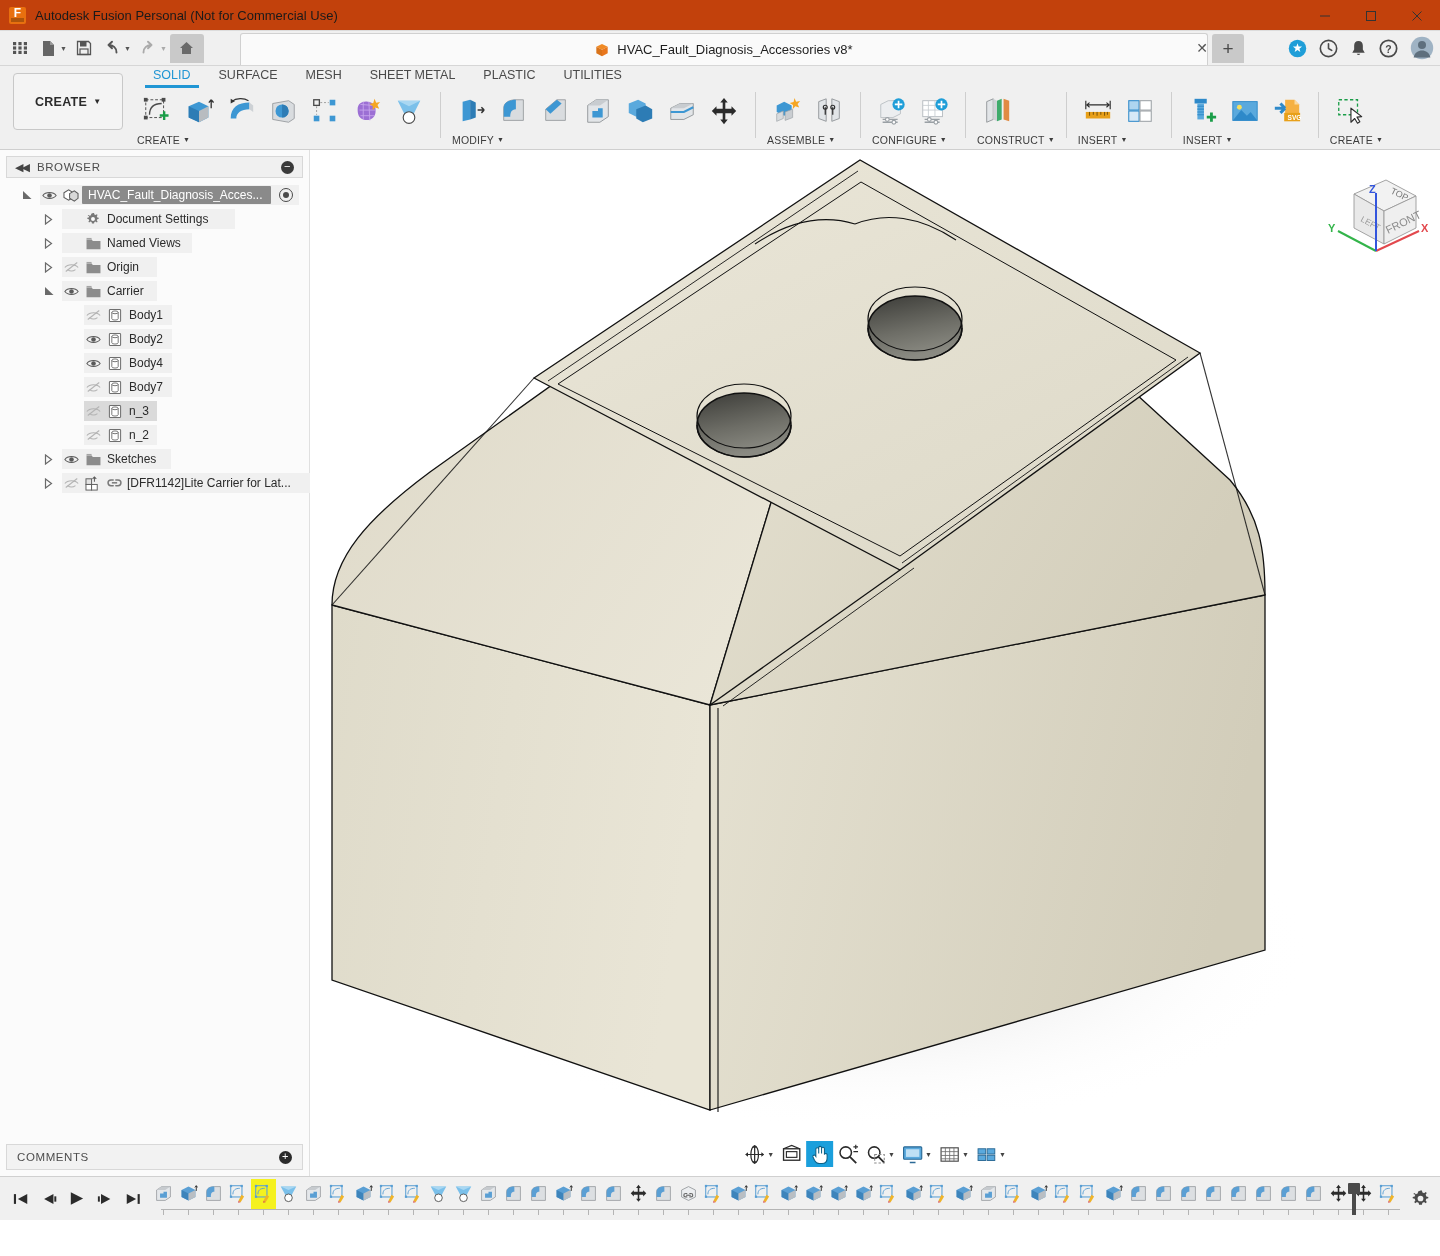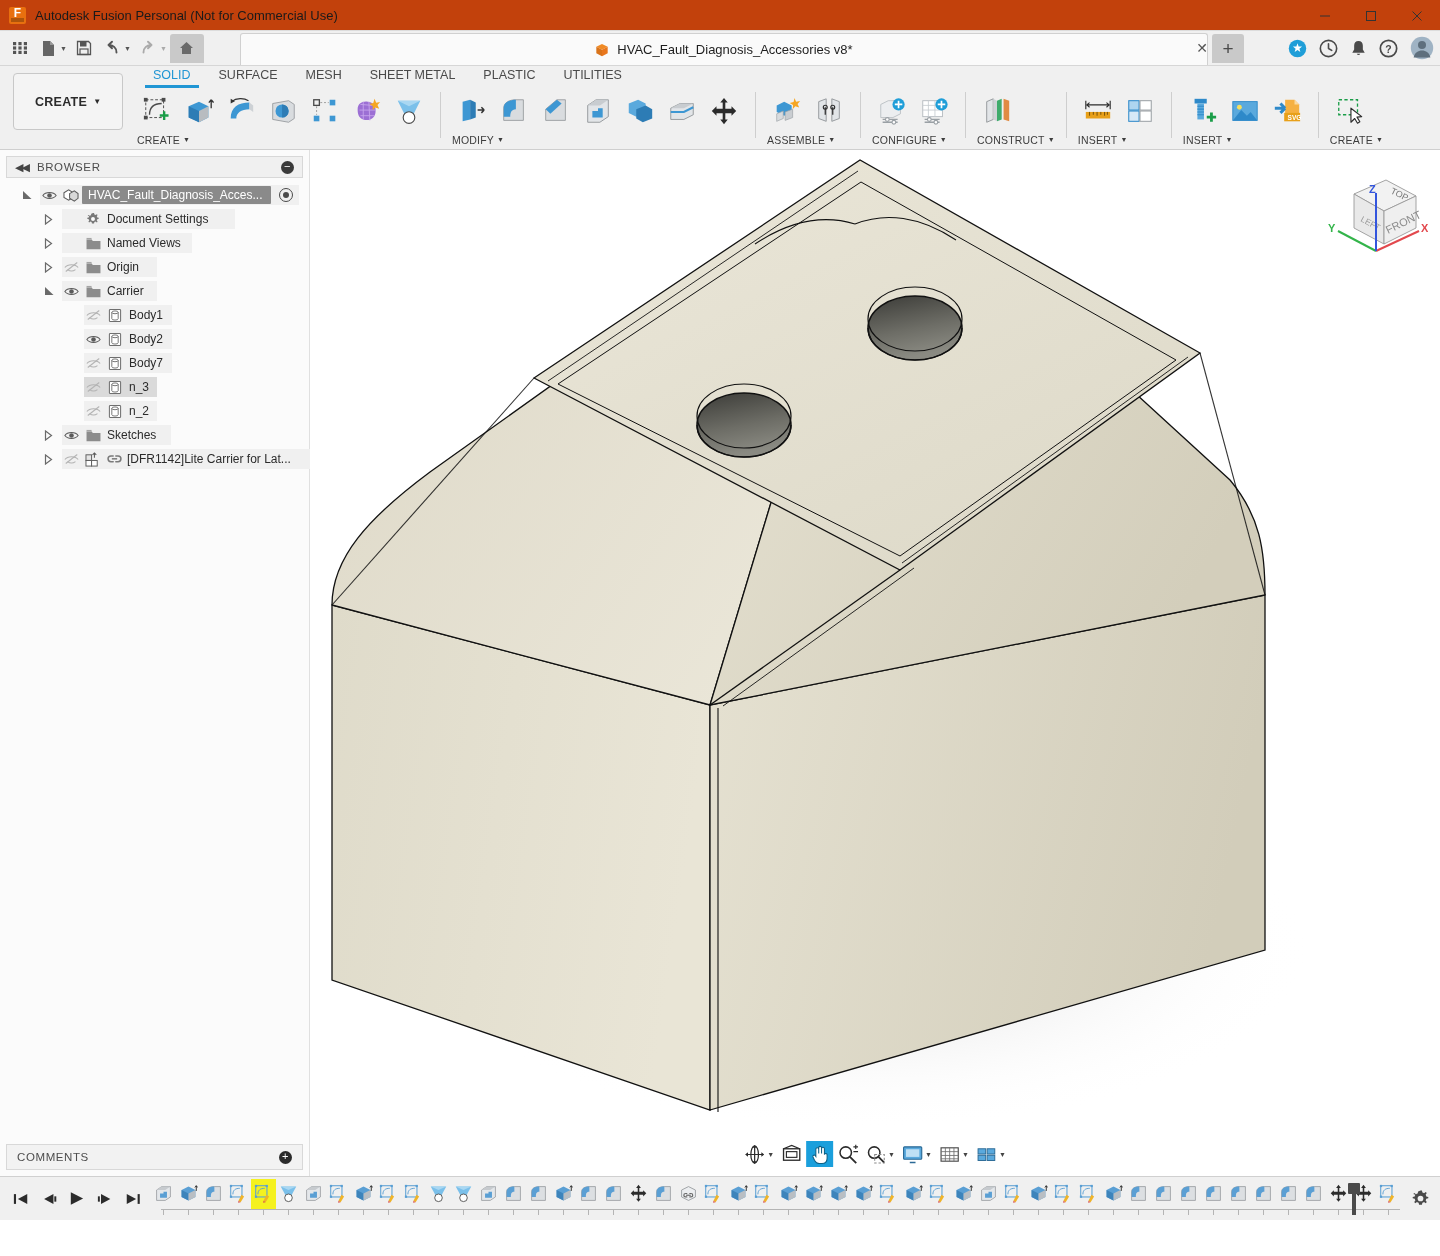--- a/index.html
+++ b/index.html
@@ -756,20 +756,39 @@
             </svg>
           </span>
           <span class="ticn">
             <svg width="14" height="15" viewBox="0 0 15 16">
               <rect x="1.5" y="1.5" width="12" height="13" rx="1" fill="#fff" stroke="#6f6f6f" stroke-width="1.1"></rect>
               <ellipse cx="7.5" cy="4.6" rx="3.4" ry="1.5" fill="none" stroke="#6f6f6f" stroke-width="1"></ellipse>
               <path d="M4.1 4.6 v6.8 a3.4 1.5 0 0 0 6.8 0 v-6.8" fill="none" stroke="#6f6f6f" stroke-width="1"></path>
             </svg>
           </span>
           <span class="tlabel">Body2</span>
+        </div>
+        <div class="trow">
+          <div class="hl" style="left: 84px; right: auto; width: 87.5px;"></div>
+          <span style="width: 66px; flex: 0 0 auto;"></span>
+          <span class="tarrow"></span>
+          <span class="teye">
+            <svg width="15" height="11" viewBox="0 0 17 12">
+              <path d="M1 6 C4 1.6 13 1.6 16 6 C13 10.4 4 10.4 1 6 Z" fill="none" stroke="#5a5a5a" stroke-width="1.2"></path>
+              <circle cx="8.5" cy="6" r="2.6" fill="#5a5a5a"></circle>
+            </svg>
+          </span>
+          <span class="ticn">
+            <svg width="14" height="15" viewBox="0 0 15 16">
+              <rect x="1.5" y="1.5" width="12" height="13" rx="1" fill="#fff" stroke="#6f6f6f" stroke-width="1.1"></rect>
+              <ellipse cx="7.5" cy="4.6" rx="3.4" ry="1.5" fill="none" stroke="#6f6f6f" stroke-width="1"></ellipse>
+              <path d="M4.1 4.6 v6.8 a3.4 1.5 0 0 0 6.8 0 v-6.8" fill="none" stroke="#6f6f6f" stroke-width="1"></path>
+            </svg>
+          </span>
+          <span class="tlabel">Body4</span>
         </div>
         <div class="trow">
           <div class="hl" style="left: 84px; right: auto; width: 87.5px;"></div>
           <span style="width: 66px; flex: 0 0 auto;"></span>
           <span class="tarrow"></span>
           <span class="teye">
             <svg width="15" height="12" viewBox="0 0 17 13">
               <path d="M1 7 C4 2.8 13 2.8 16 7" fill="none" stroke="#b3b3b3" stroke-width="1.2"></path>
               <path d="M4 9.4 C6.5 11.2 10.5 11.2 13 9.4" fill="none" stroke="#b3b3b3" stroke-width="1.2"></path>
               <path d="M2 11.6 L15 1.4" stroke="#b3b3b3" stroke-width="1.2"></path>

